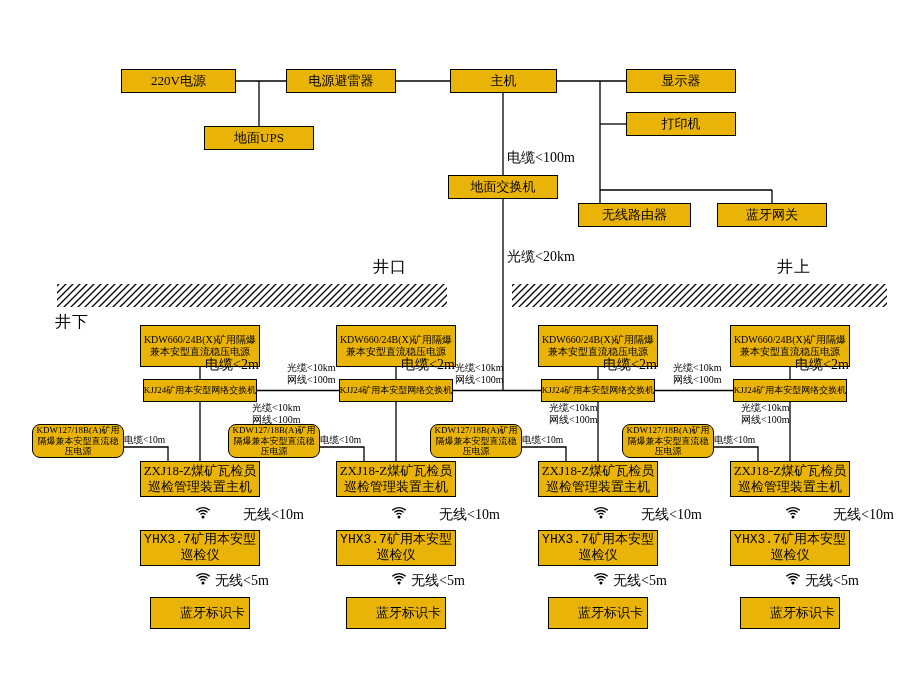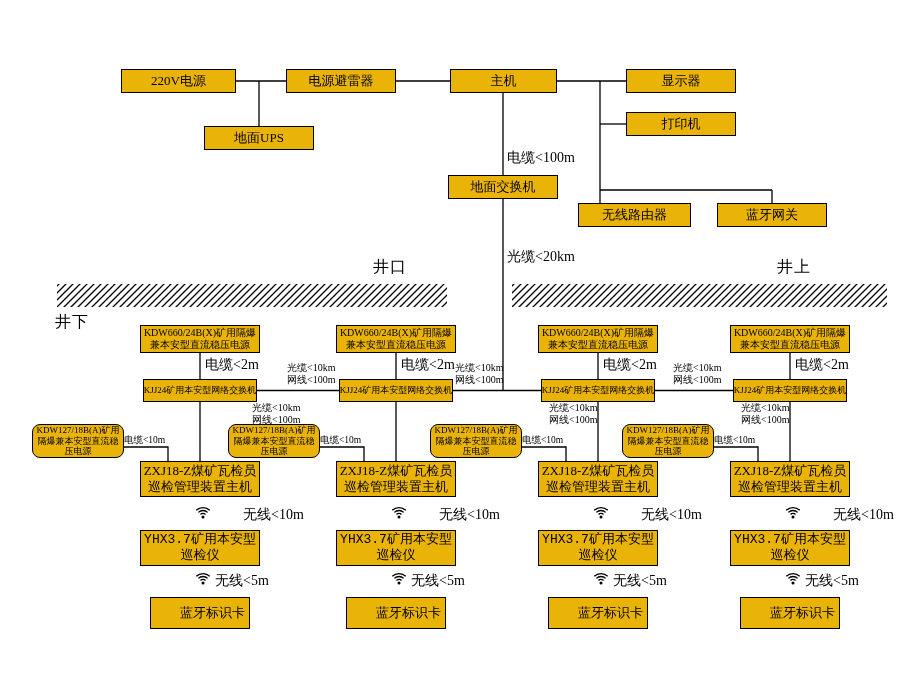--- a/index.html
+++ b/index.html
@@ -13,21 +13,21 @@
   .f10{font-size:10px;line-height:1.25;}
   .f9{font-size:9px;line-height:1.2;}
   .lbl{position:absolute;font-size:14px;white-space:nowrap;}
   .lbl9{font-size:9.5px;}
   .lbl2{position:absolute;font-size:10px;line-height:12px;white-space:nowrap;}
   .lbl2 span{display:block;}
   .zone{position:absolute;font-size:16px;letter-spacing:1px;}
   .wifi{position:absolute;width:18px;height:15px;}
   .c1{display:contents;--cx:200px;} .c2{display:contents;--cx:396px;}
   .c3{display:contents;--cx:598px;} .c4{display:contents;--cx:790px;}
-  .kdw660{left:calc(var(--cx) - 60px);top:325px;width:120px;height:28px;}
+  .kdw660{left:calc(var(--cx) - 60px);top:325px;width:120px;height:42px;}
   .cable2m{left:calc(var(--cx) + 5px);top:356px;}
   .kjj24{left:calc(var(--cx) - 57px);top:379px;width:114px;height:23px;white-space:nowrap;}
   .kdw127{left:calc(var(--cx) - 168px);top:424px;width:92px;height:34px;border-radius:8px;}
   .cable10m{left:calc(var(--cx) - 76px);top:434px;}
   .zxj18{left:calc(var(--cx) - 60px);top:461px;width:120px;height:36px;}
   .wifiA{left:calc(var(--cx) - 6px);top:504px;}
   .wlA{left:calc(var(--cx) + 15px);top:506px;margin-left:28px;}
   .yhx{left:calc(var(--cx) - 60px);top:530px;width:120px;height:36px;font-family:Liberation Mono, monospace;}
   .wifiB{left:calc(var(--cx) - 6px);top:570px;}
   .wlB{left:calc(var(--cx) + 15px);top:572px;}

